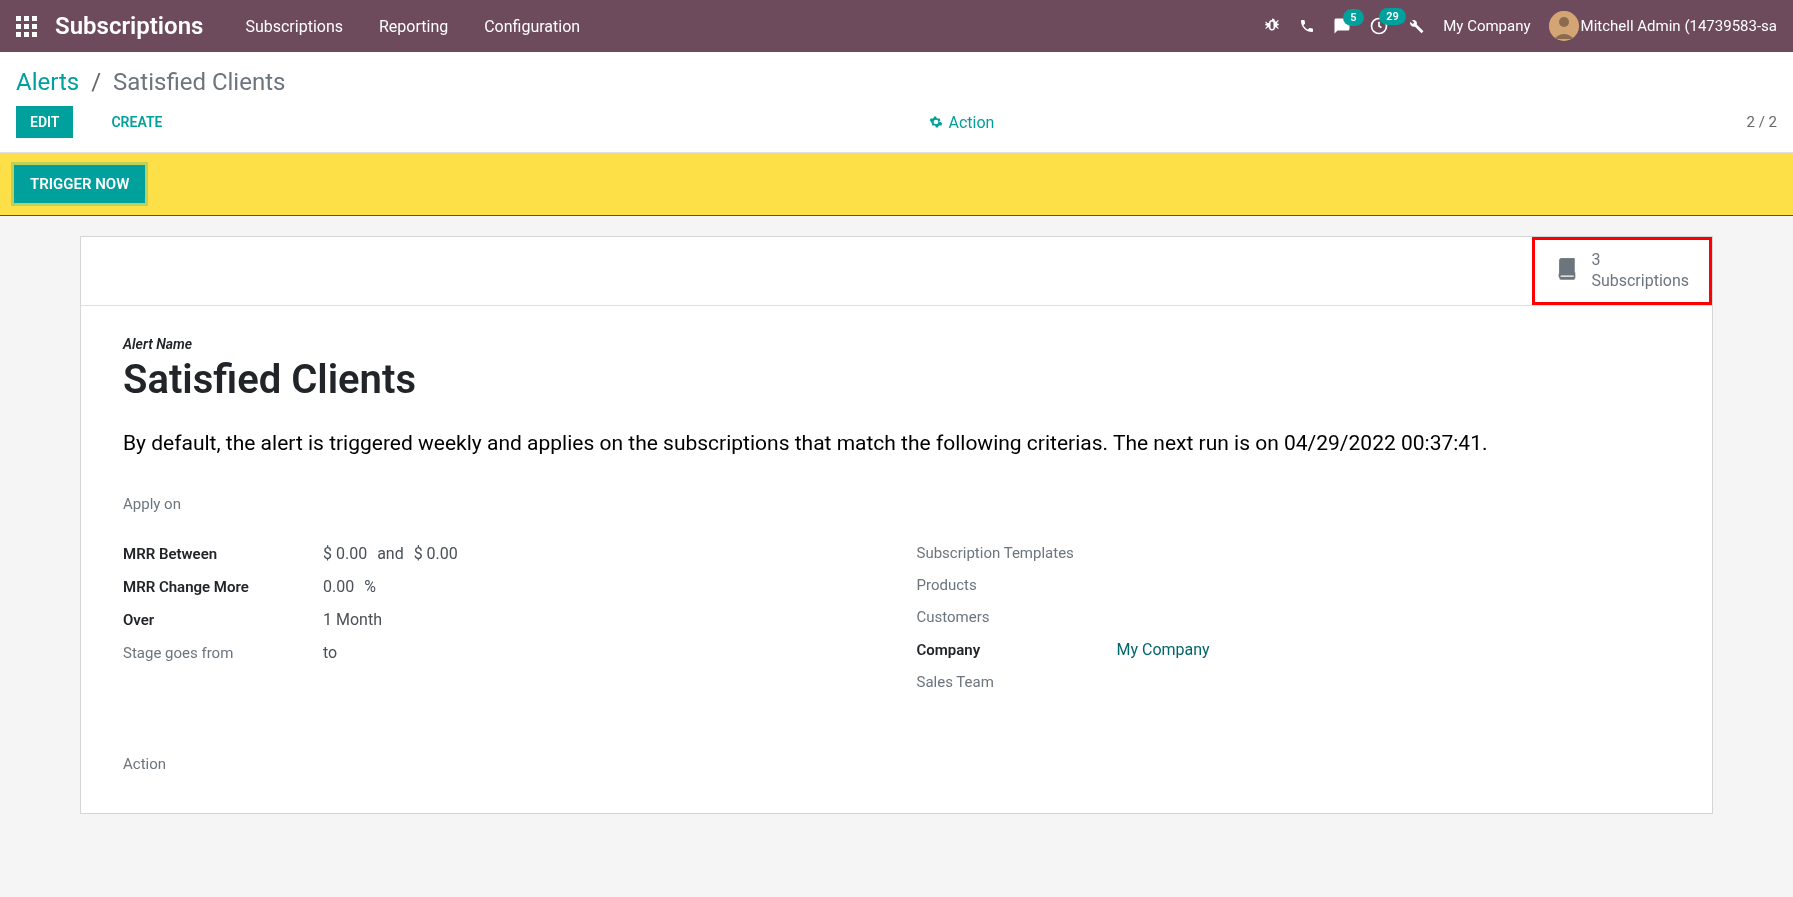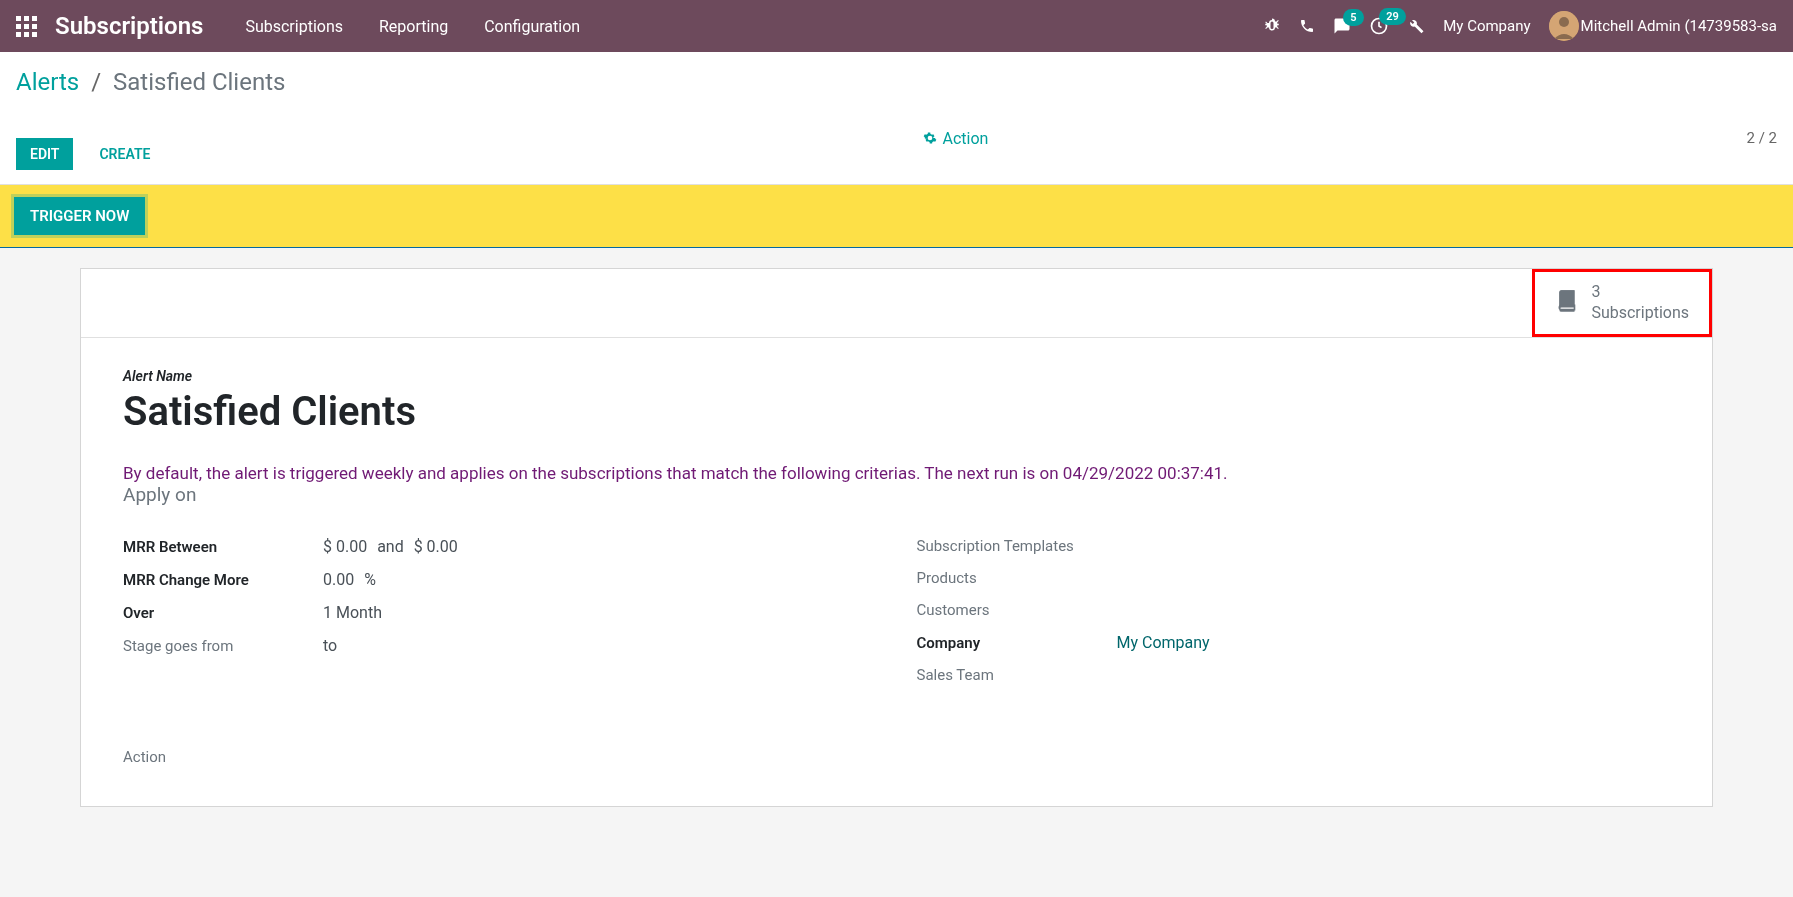--- a/index.html
+++ b/index.html
@@ -66,21 +66,21 @@
     .breadcrumb-row { padding: 16px 16px 10px; }
     .breadcrumb { font-size: 24px; }
     .breadcrumb-link { color: #00A09D; cursor: pointer; }
     .breadcrumb-sep { color: #666; margin: 0 6px; }
     .breadcrumb-current { color: #6c757d; }
     
     .actions-row {
       display: flex; align-items: center; justify-content: space-between;
       padding: 0 16px 14px;
     }
-    .actions-left { display: flex; gap: 12px; align-items: flex-end; margin-top: 32px; }
+    .actions-left { display: flex; gap: 24px; align-items: flex-end; }
     .btn-primary {
       background: #00A09D; color: white; border: none;
       padding: 8px 14px; font-size: 14px; font-weight: 600;
       cursor: pointer; text-transform: uppercase;
     }
     .btn-secondary {
       color: #00A09D; background: transparent; border: none;
       padding: 8px 14px; font-size: 14px; font-weight: 600;
       cursor: pointer; text-transform: uppercase;
     }
@@ -117,23 +117,23 @@
       padding: 10px 20px; cursor: pointer;
       border: 3px solid red;
       min-width: 170px;
     }
     .stat-icon { color: #6c757d; }
     .stat-text { display: flex; flex-direction: column; color: #6c757d; font-size: 16px; line-height: 1.3; }
     
     .form-body { padding: 30px 42px 40px; }
     .field-label-small { font-size: 14px; font-weight: 600; color: #212529; margin-bottom: 4px; font-style: italic; }
     .alert-name-value { font-size: 40px; font-weight: 600; color: #212529; margin-bottom: 28px; }
-    .description-text { font-size: 17px; color: #701a75; }
-    
-    .section-title { font-size: 19px; color: #6c757d; margin-bottom: 6px; }
+    .description-text { font-size: 21px; color: #000000; margin-bottom: 40px; }
+    
+    .section-title { font-size: 15px; color: #6c757d; margin-bottom: 6px; }
     
     .form-columns { display: flex; gap: 40px; margin-top: 31px; }
     .form-col { flex: 1; }
     
     .form-row { display: flex; margin-bottom: 14px; align-items: baseline; }
     .row-label { width: 200px; font-size: 15px; font-weight: 600; color: #212529; }
     .row-label.muted { color: #6c757d; font-weight: 400; }
     .row-value { font-size: 16px; color: #495057; }
     .row-value.link { color: #00666b; }
     .joiner { color: #495057; margin: 0 6px; }

